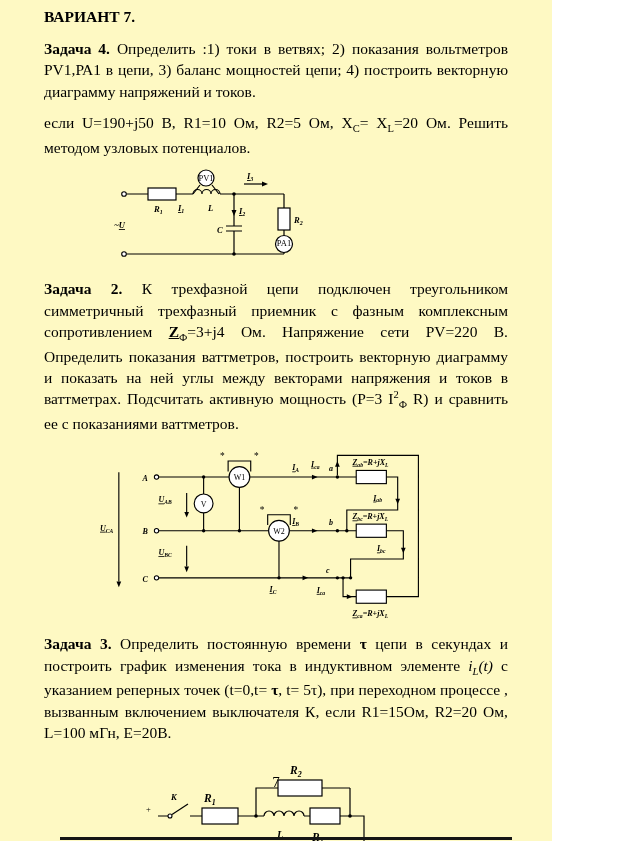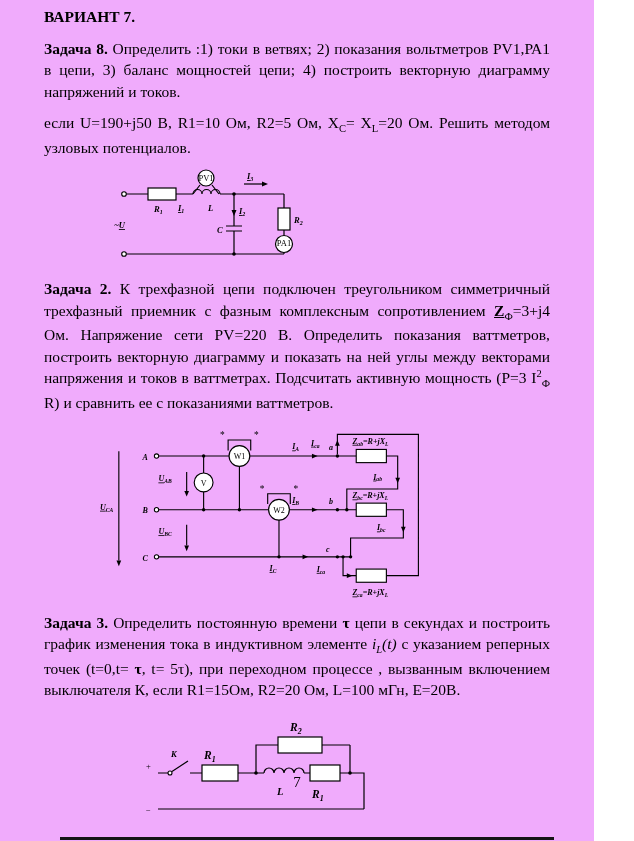--- a/index.html
+++ b/index.html
@@ -1,16 +1,16 @@
 <!DOCTYPE html>
 <html><head>
 <meta charset="utf-8">
 <style>
   html,body{margin:0;padding:0;background:#fff;}
-  .page{position:relative;width:594px;height:841px;background:#f0abfc;overflow:hidden;
+  .page{position:relative;width:552px;height:841px;background:#fef9c3;overflow:hidden;
         font-family:"Liberation Serif","DejaVu Serif",serif;color:#000;
         box-sizing:border-box;padding:6px 44px 0 44px;font-size:15.5px;}
   .title{font-weight:bold;margin:2px 0 12px 0;}
   p.para{margin:0 0 10px 0;line-height:1.38;text-align:justify;}
   p.tight{margin-bottom:4px;}
   sub{font-size:0.68em;}
   sup{font-size:0.68em;}
   .it{font-style:italic;}
   .bi{font-weight:bold;}
   .dg{display:block;}
@@ -36,21 +36,21 @@
   .pageno{position:absolute;left:0;bottom:50px;width:100%;text-align:center;font-size:15px;}
   .botline{position:absolute;left:60px;right:40px;bottom:1px;height:3px;background:#151515;}
 </style>
 </head>
 <body>
 
 <div class="page">
 
   <div class="title">ВАРИАНТ 7.</div>
 
-  <p class="para"><b>Задача 8.</b><span> Определить :1) токи в ветвях; 2) показания вольтметров PV1,РА1 в цепи, 3) баланс мощностей цепи; 4) построить векторную диаграмму напряжений и токов.</span></p>
+  <p class="para"><b>Задача 4.</b><span> Определить :1) токи в ветвях; 2) показания вольтметров PV1,РА1 в цепи, 3) баланс мощностей цепи; 4) построить векторную диаграмму напряжений и токов.</span></p>
 
   <p class="para tight"><span> если U=190+j50 В,  R1=10 Ом, R2=5 Ом, X</span><sub>C</sub><span>= X</span><sub>L</sub><span>=20 Ом. Решить методом узловых потенциалов.</span></p>
 
   <svg class="dg d1" width="200" height="104" viewBox="0 0 200 104">
     <g>
       <path class="wire" d="M12.3,30 H34 M62,30 H79 M106,30 H170 M170,30 V44 M170,66 V71.5 M170,88.5 V90 M12.3,90 H170 M120,30 V62 M120,67 V90"></path>
     </g>
     <g>
       <circle class="term" cx="10" cy="30" r="2.3"></circle>
       <circle class="term" cx="10" cy="90" r="2.3"></circle>

